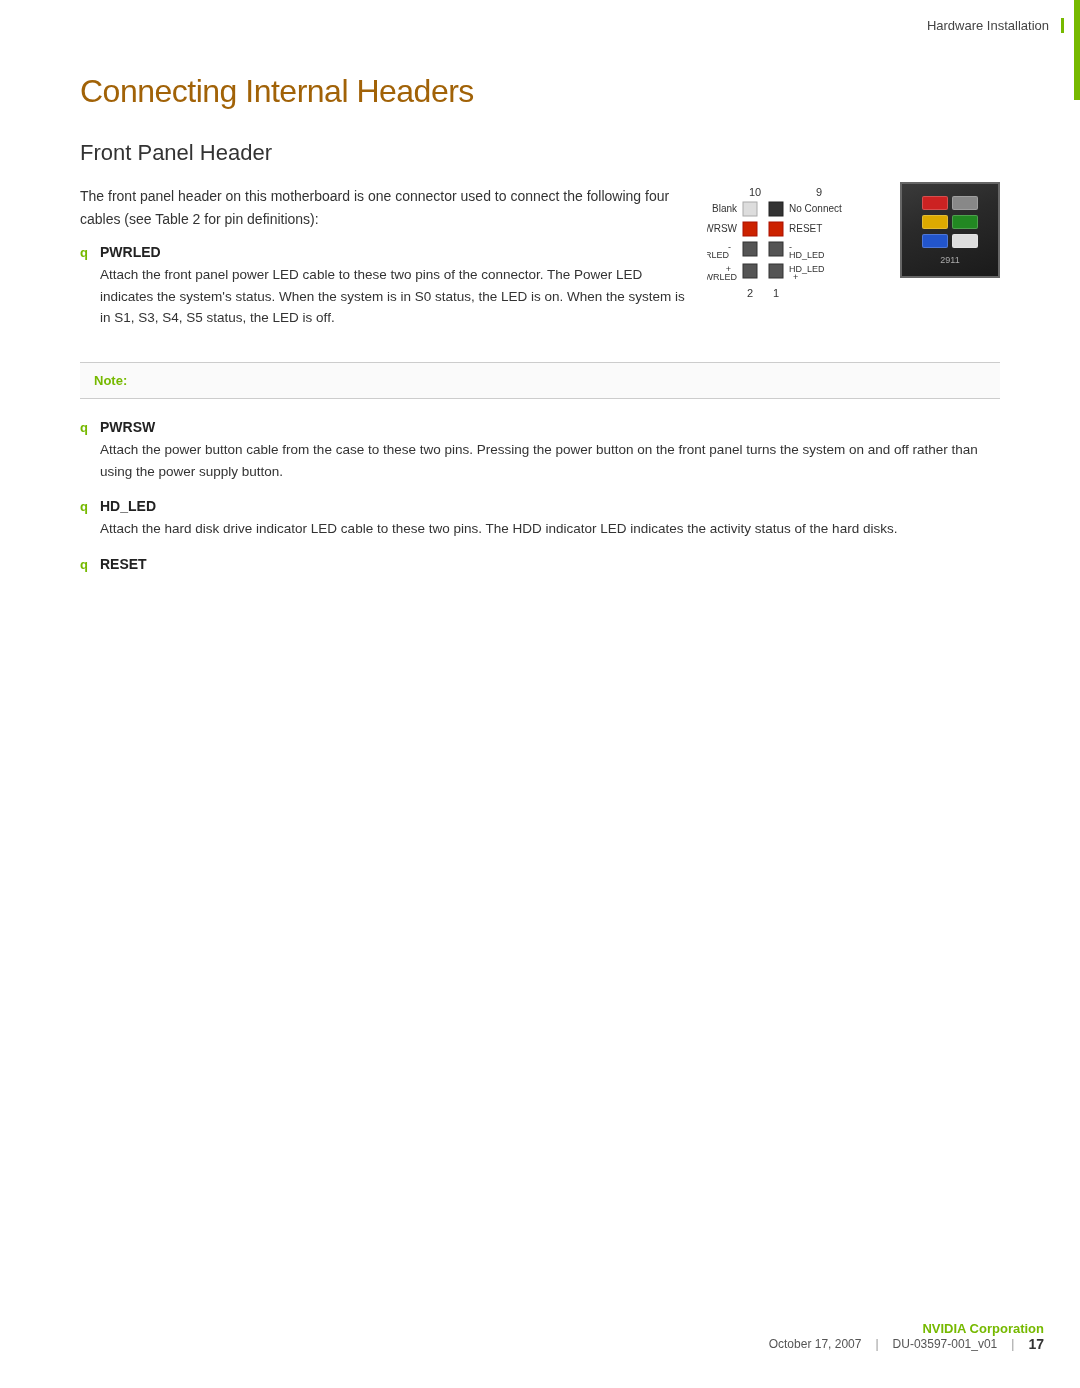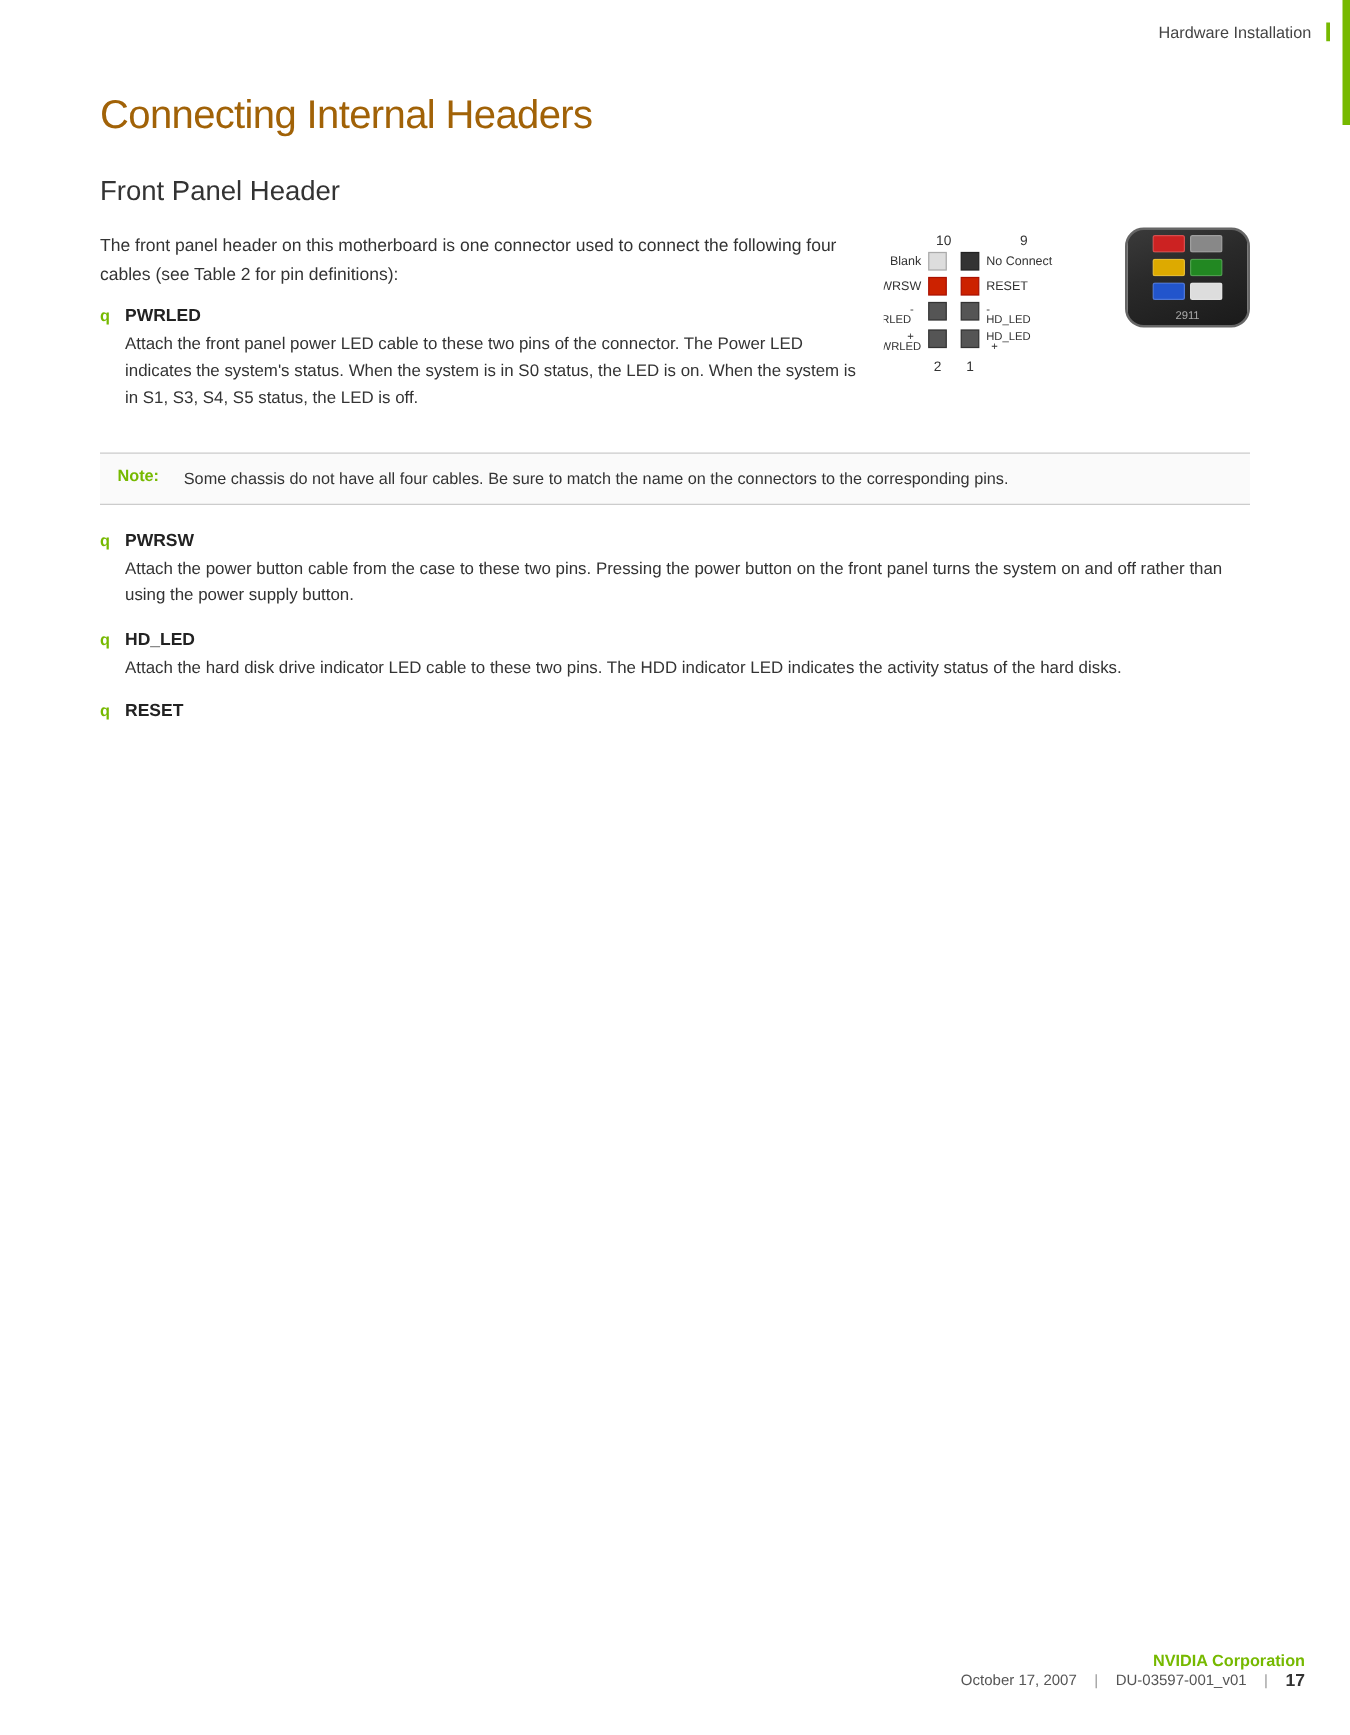--- a/index.html
+++ b/index.html
@@ -278,21 +278,21 @@
               <text x="24" y="90" font-size="9" fill="#333" text-anchor="end">+</text>
               <text x="30" y="98" font-size="9" fill="#333" text-anchor="end">PWRLED</text>
               <text x="82" y="90" font-size="9" fill="#333" text-anchor="start">HD_LED</text>
               <text x="86" y="98" font-size="9" fill="#333" text-anchor="start">+</text>
 
               <text x="43" y="115" font-size="11" fill="#333" text-anchor="middle">2</text>
               <text x="69" y="115" font-size="11" fill="#333" text-anchor="middle">1</text>
             </svg>
           </div>
 
-          <div style="width:100px; height:80px; background: linear-gradient(160deg, #3a3a3a 0%, #2a2a2a 40%, #1a1a1a 100%); border: 2px solid #666; border-radius: 15px; overflow: hidden; position: relative; display: flex; flex-direction: column; justify-content: center; align-items: center; gap: 5px; padding: 8px;">
+          <div style="width:100px; height:96px; background: linear-gradient(160deg, #3a3a3a 0%, #2a2a2a 40%, #1a1a1a 100%); border: 2px solid #666; border-radius: 0; overflow: hidden; position: relative; display: flex; flex-direction: column; justify-content: center; align-items: center; gap: 5px; padding: 8px;">
 
             <div style="display:flex; gap:4px;">
               <div style="width:26px;height:14px;background:#cc2222;border-radius:2px;border:1px solid rgba(255,255,255,0.2);"></div>
               <div style="width:26px;height:14px;background:#888;border-radius:2px;border:1px solid rgba(255,255,255,0.2);"></div>
             </div>
             <div style="display:flex; gap:4px;">
               <div style="width:26px;height:14px;background:#ddaa00;border-radius:2px;border:1px solid rgba(255,255,255,0.2);"></div>
               <div style="width:26px;height:14px;background:#228822;border-radius:2px;border:1px solid rgba(255,255,255,0.2);"></div>
             </div>
             <div style="display:flex; gap:4px;">
@@ -303,21 +303,20 @@
             <div style="font-size:9px;color:#aaa;text-align:center;margin-top:2px;">2911</div>
           </div>
 
         </div>
       </div>
 
     </div>
 
     <div class="note-box">
       <span class="note-label">Note:</span>
-      <span class="note-text">Some chassis do not have all four cables. Be sure to match the name on the connectors to the corresponding pins.</span>
     </div>
 
     <div class="bullet-item" style="margin-bottom:16px;">
       <span class="bullet-q">q</span>
       <div class="bullet-content">
         <div class="bullet-label">PWRSW</div>
         <div class="bullet-desc">Attach the power button cable from the case to these two pins. Pressing the power button on the front panel turns the system on and off rather than using the power supply button.</div>
       </div>
     </div>
 

